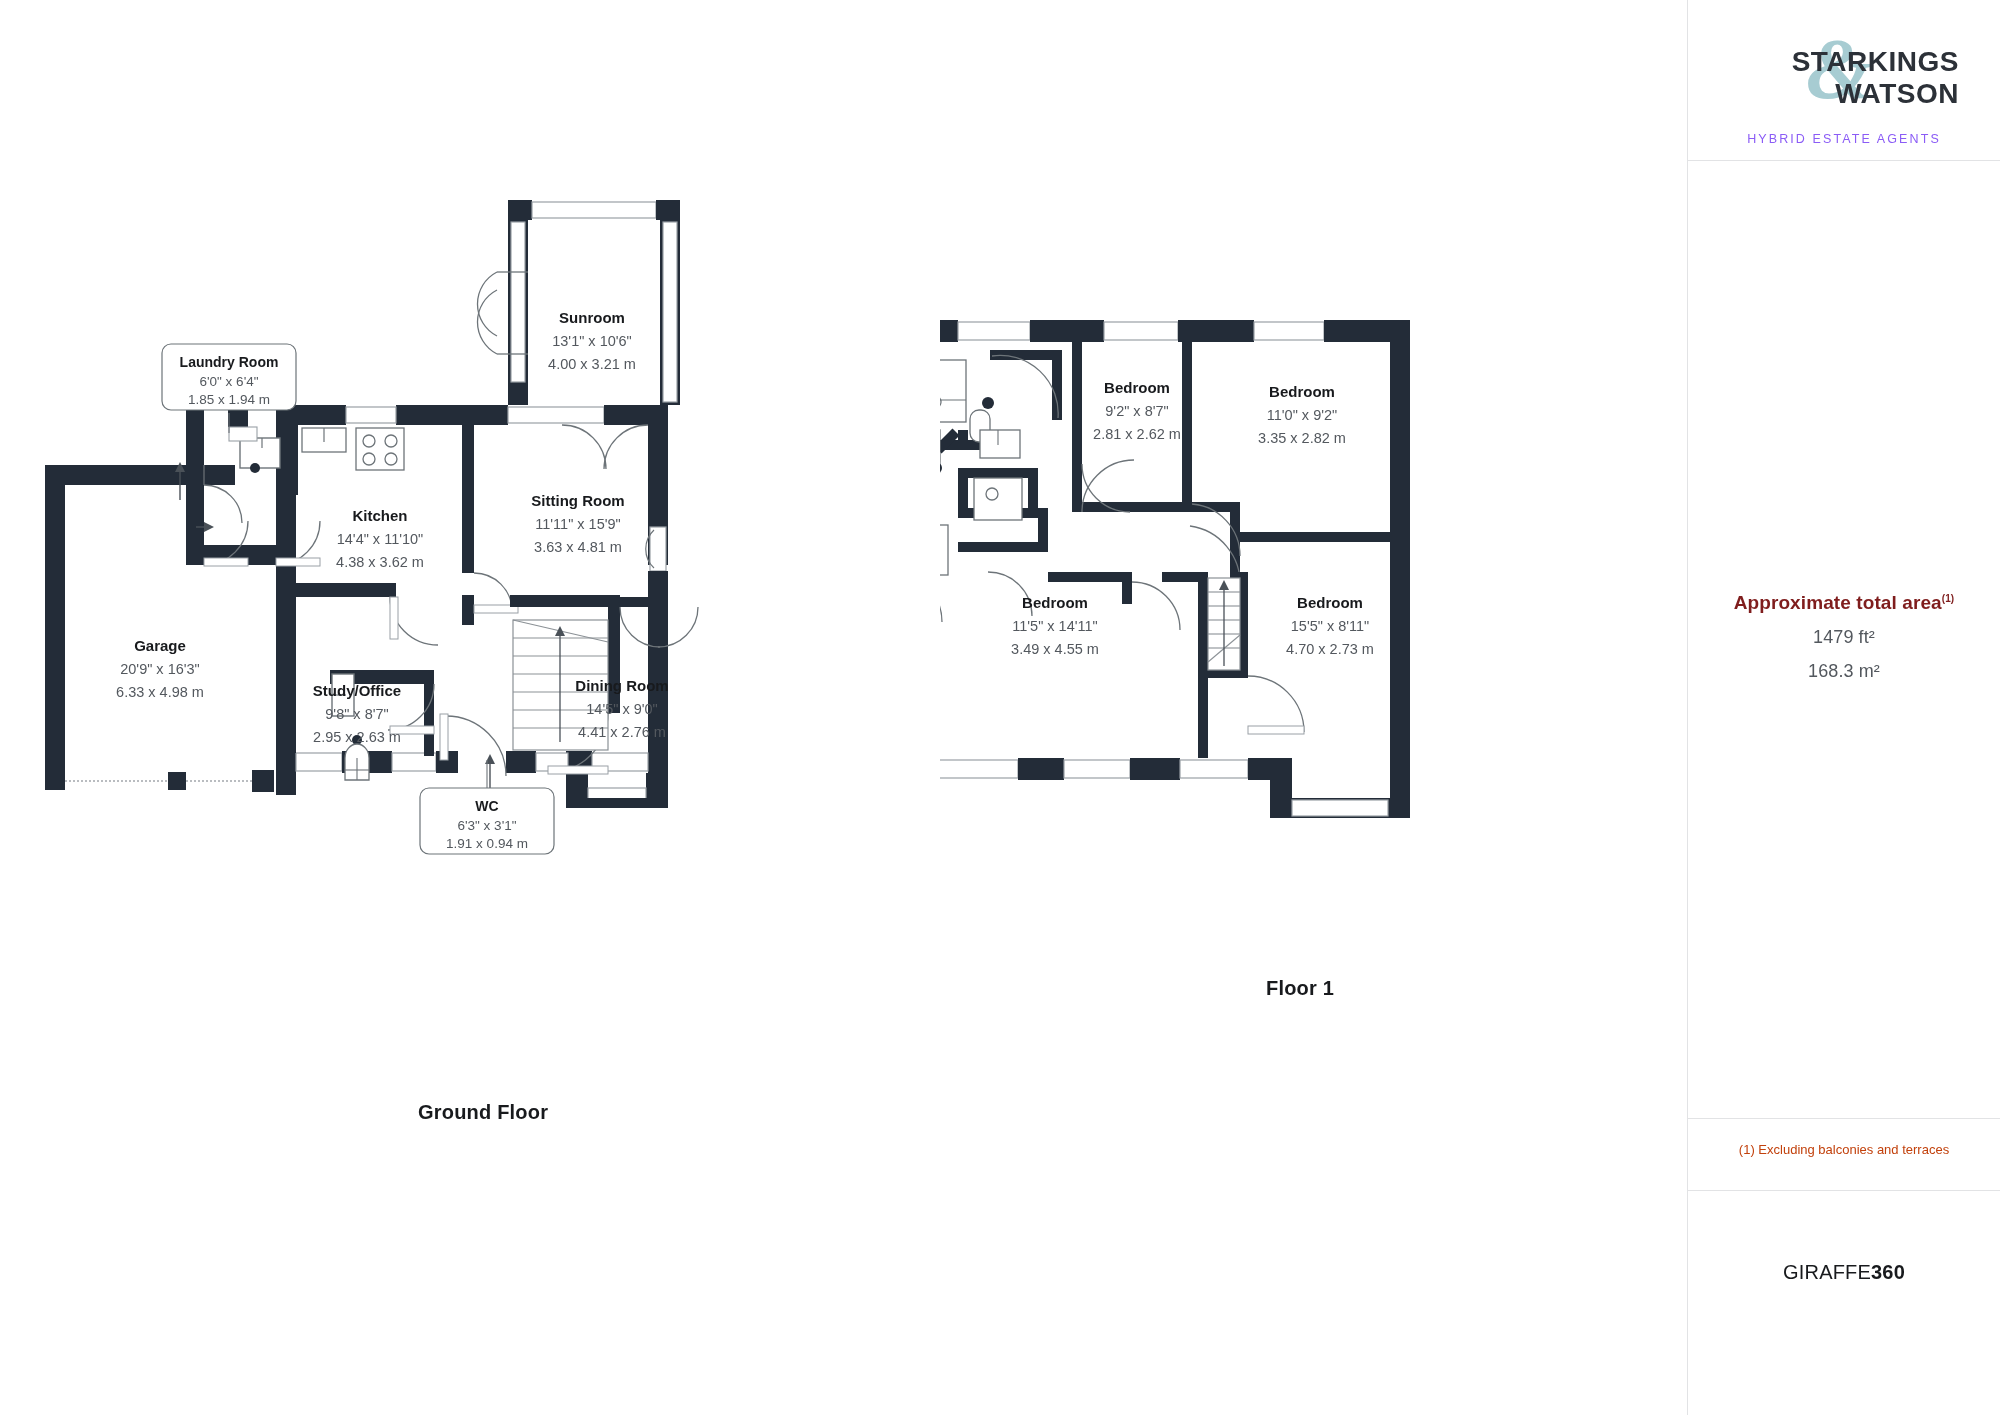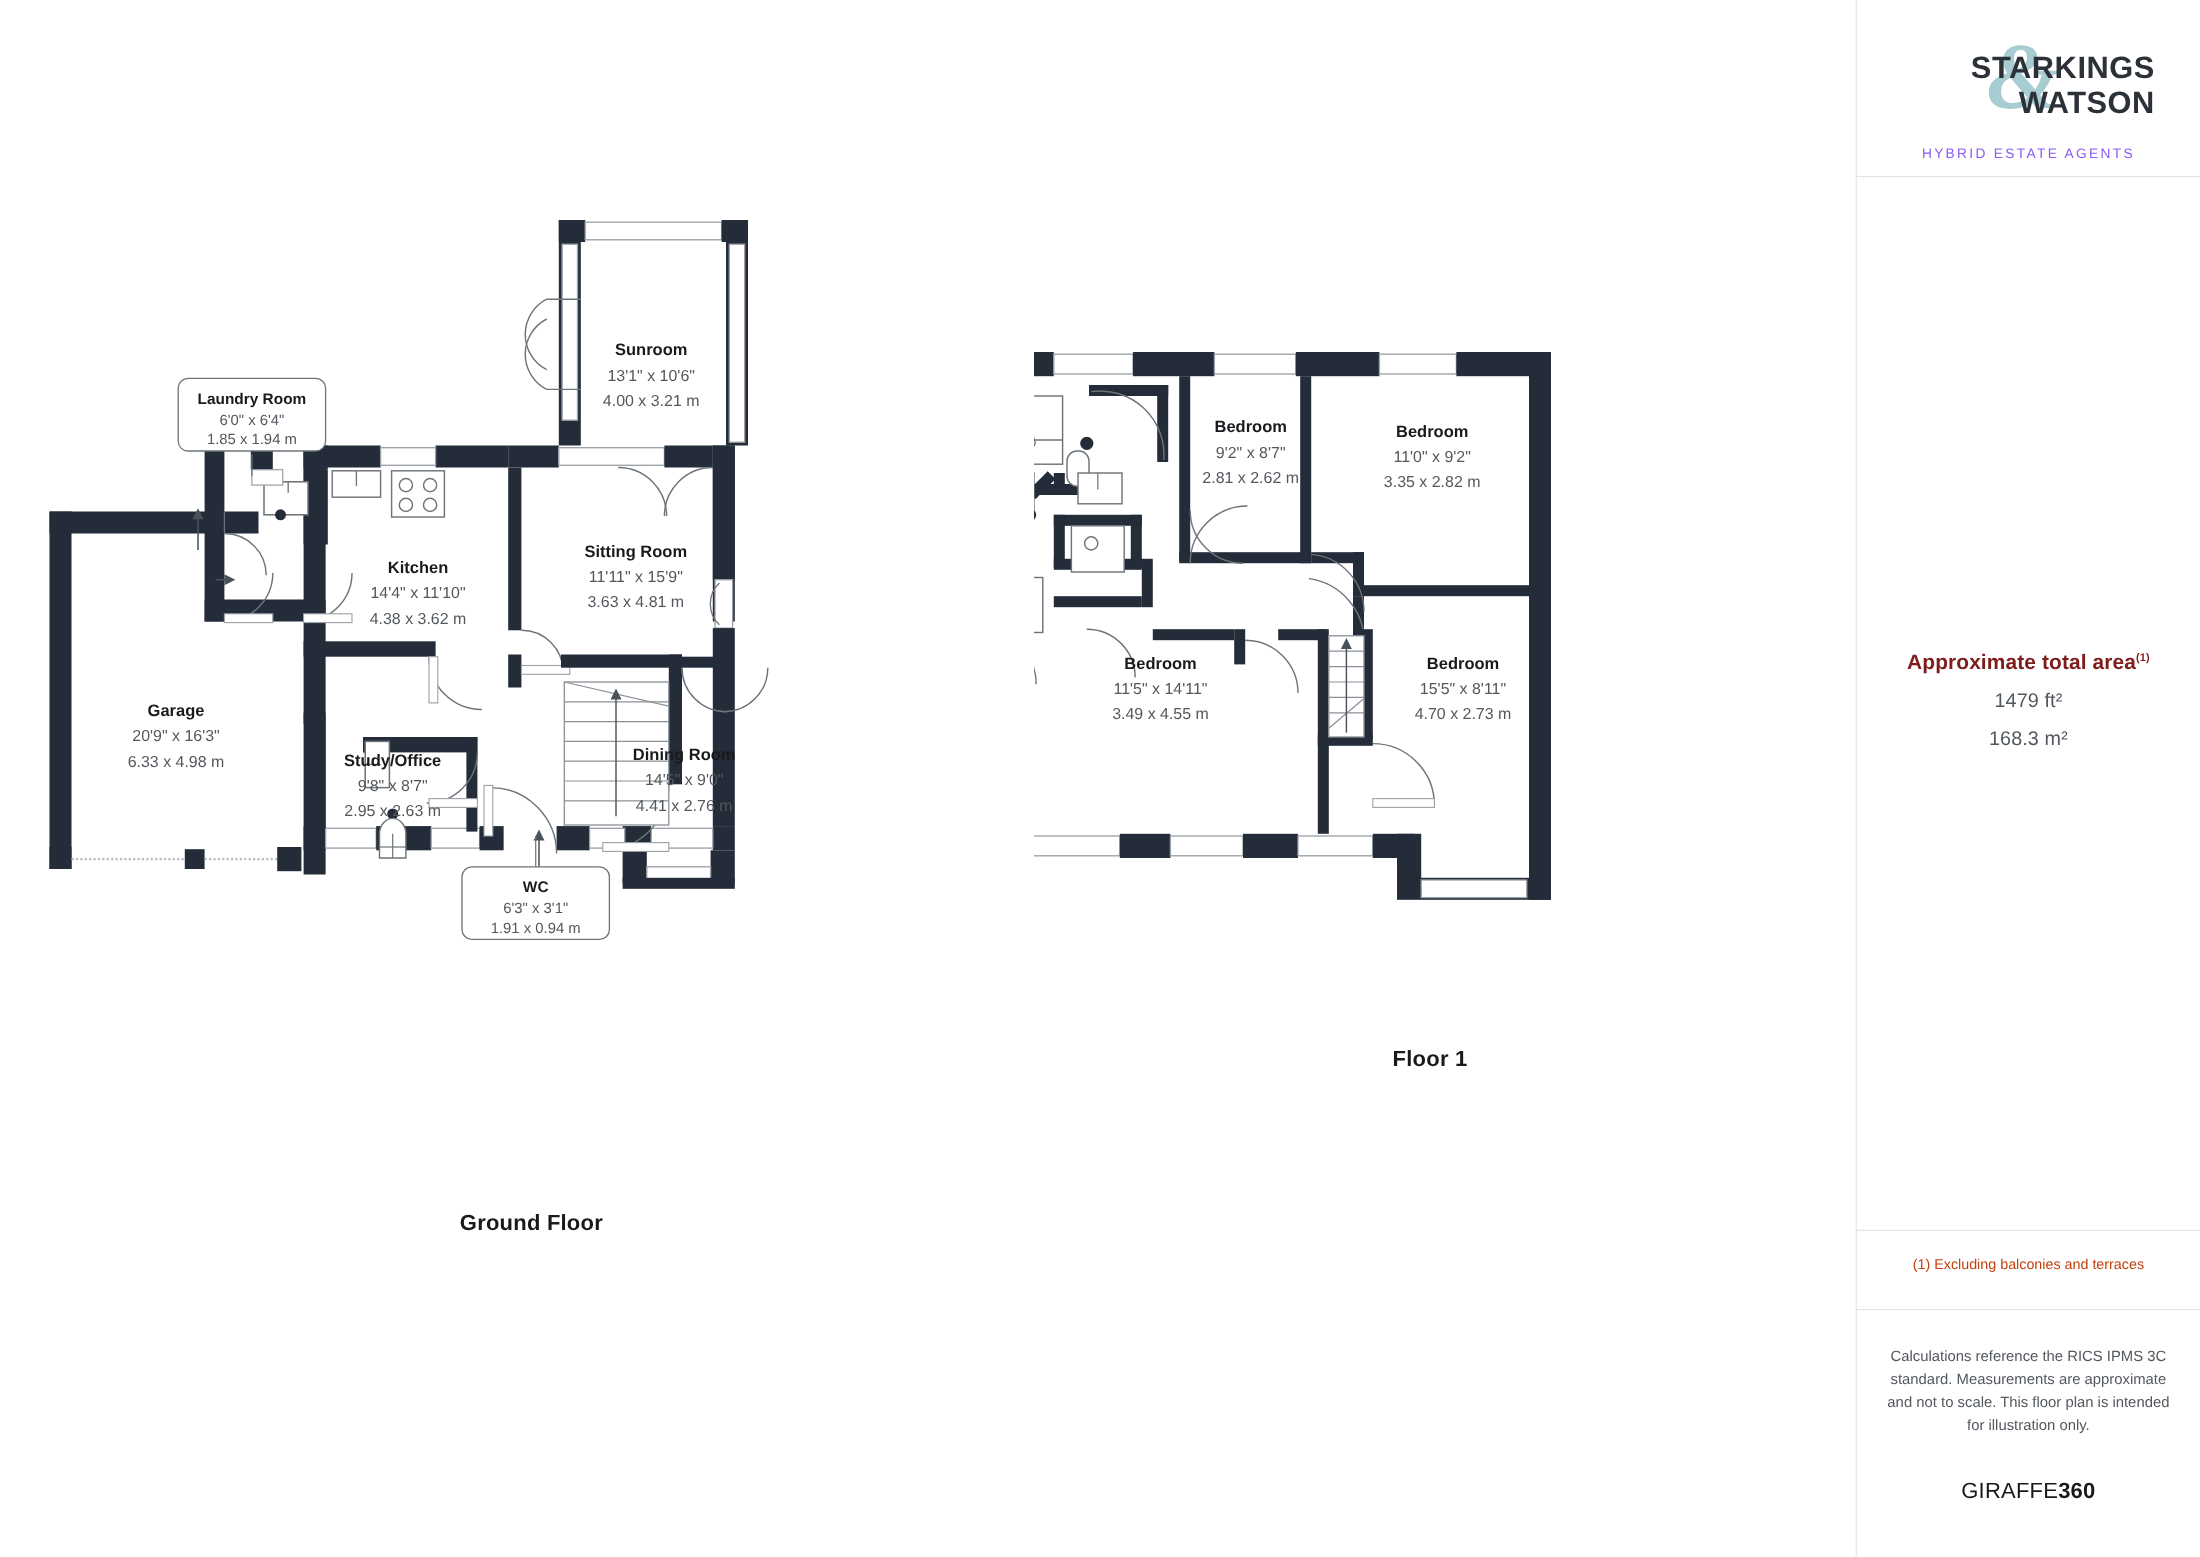--- a/index.html
+++ b/index.html
@@ -162,21 +162,21 @@
   }
   .floor-title {
     position: absolute;
     font-size: 20px;
     font-weight: 700;
     color: #181a1d;
     letter-spacing: 0.2px;
     white-space: nowrap;
   }
   #ground-title { left: 418px; top: 1101px; }
-  #first-title  { left: 1266px; top: 952px; }
+  #first-title  { left: 1266px; top: 977px; }
 
   
   text { font-family: "Liberation Sans", sans-serif; }
   .rm-name {
     font-size: 15px;
     font-weight: 700;
     fill: #181a1d;
   }
   .rm-dim {
     font-size: 14.5px;
@@ -551,20 +551,19 @@
 
     <div class="panel-sep" style="top:1118px;"></div>
 
     <div id="footnote-block">
       <div class="footnote">(1) Excluding balconies and terraces</div>
     </div>
 
     <div class="panel-sep" style="top:1190px;"></div>
 
     <div id="legal-block">
-      <div class="legal-text">Calculations reference the RICS IPMS 3C standard. Measurements are approximate and not to scale. This floor plan is intended for illustration only.</div>
       <div class="brand-mark">
         <span>GIRAFFE</span><b>360</b>
       </div>
     </div>
   </div>
 
 </div>
 
 </body></html>

